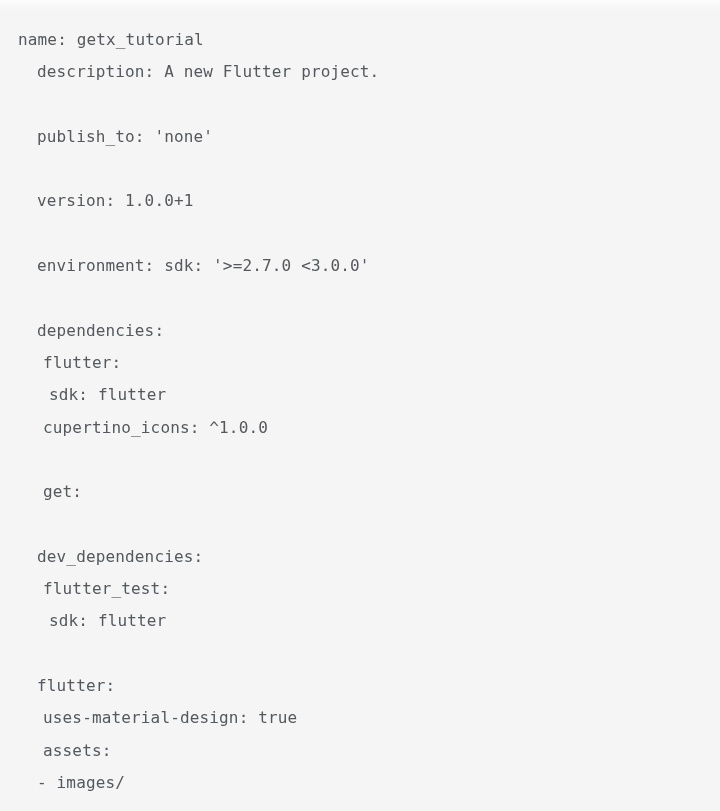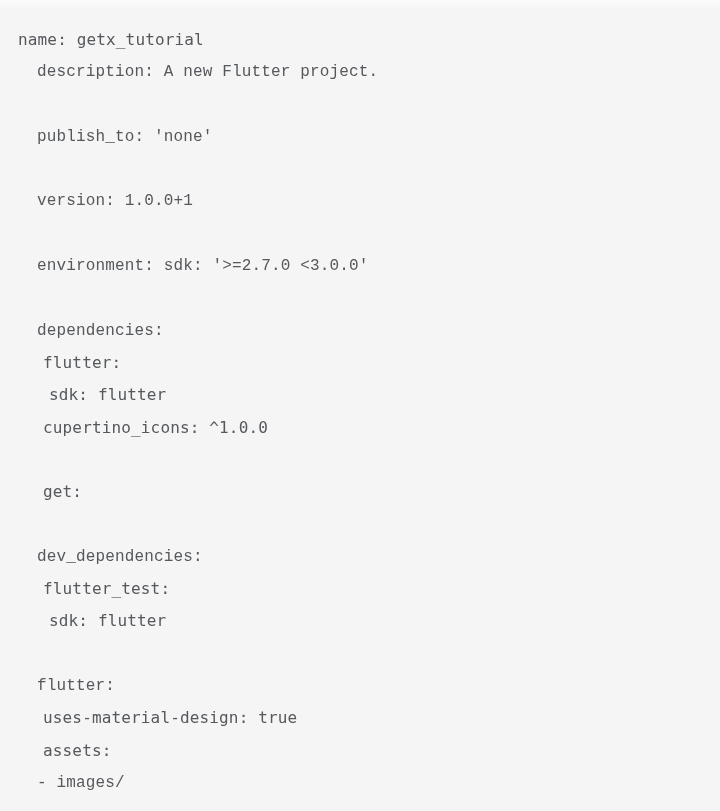--- a/index.html
+++ b/index.html
@@ -32,21 +32,21 @@
     margin: 0;
     padding: 24px 12px 0 18px;
     font-size: 16px;
     line-height: 32.3px;
     letter-spacing: 0.15px;
     color: #55585c;
     white-space: pre;
   }
   .code-line { min-height: 32.3px; }
   .ind0 { padding-left: 0; }
-  .ind1 { padding-left: 19px; font-family: Liberation Mono, monospace; }
+  .ind1 { padding-left: 19px; }
   .ind2 { padding-left: 25px; }
   .ind3 { padding-left: 31px; }
 </style>
 </head>
 <body style="background: rgb(245, 245, 245);">
 
 <main class="code-card">
   <pre class="code" style="color: rgb(85, 88, 92);"><div class="code-line ind0">name: getx_tutorial</div><div class="code-line ind1">description: A new Flutter project.</div><div class="code-line ind0">&nbsp;</div><div class="code-line ind1">publish_to: 'none'</div><div class="code-line ind0">&nbsp;</div><div class="code-line ind1">version: 1.0.0+1</div><div class="code-line ind0">&nbsp;</div><div class="code-line ind1">environment: sdk: '&gt;=2.7.0 &lt;3.0.0'</div><div class="code-line ind0">&nbsp;</div><div class="code-line ind1">dependencies:</div><div class="code-line ind2">flutter:</div><div class="code-line ind3">sdk: flutter</div><div class="code-line ind2">cupertino_icons: ^1.0.0</div><div class="code-line ind0">&nbsp;</div><div class="code-line ind2">get:</div><div class="code-line ind0">&nbsp;</div><div class="code-line ind1">dev_dependencies:</div><div class="code-line ind2">flutter_test:</div><div class="code-line ind3">sdk: flutter</div><div class="code-line ind0">&nbsp;</div><div class="code-line ind1">flutter:</div><div class="code-line ind2">uses-material-design: true</div><div class="code-line ind2">assets:</div><div class="code-line ind1">- images/</div></pre>
 </main>
 

